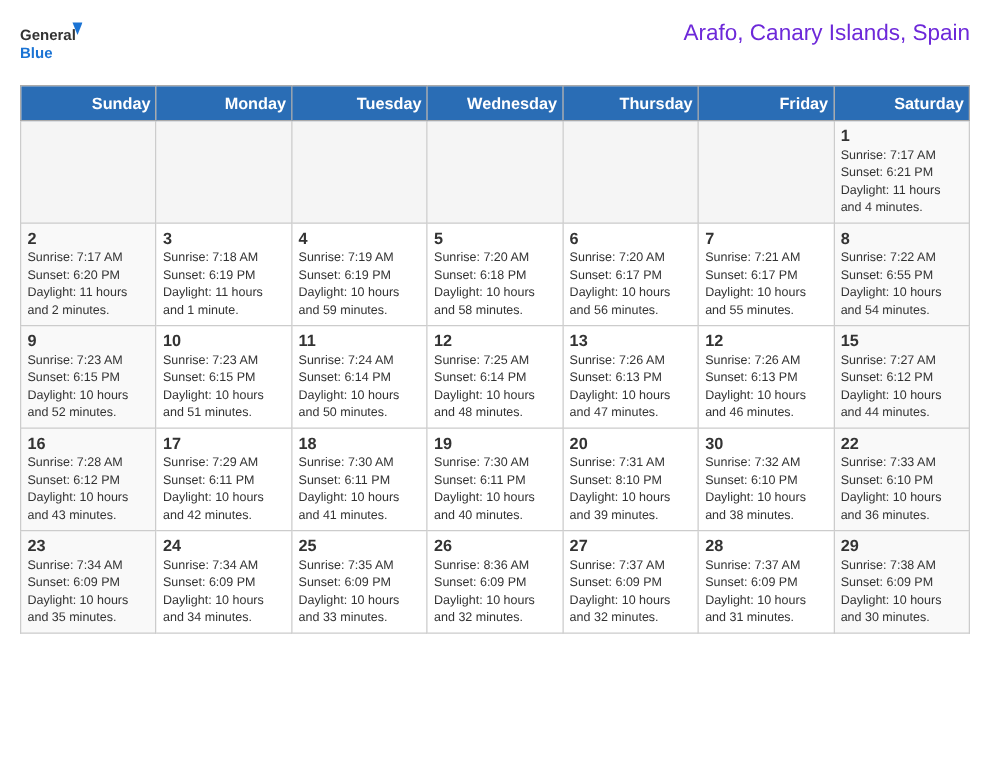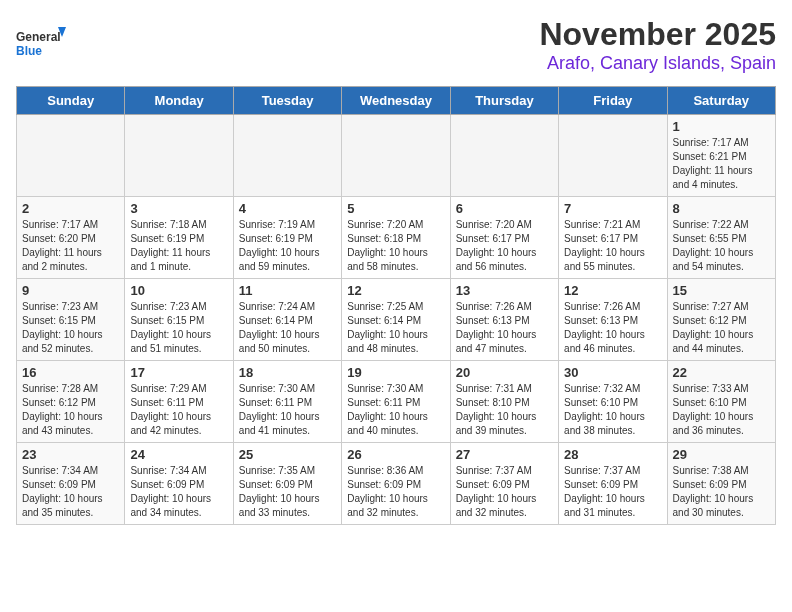--- a/index.html
+++ b/index.html
@@ -6,21 +6,21 @@
     body {
       font-family: Arial, sans-serif;
       background: #fff;
       width: 792px;
       min-height: 612px;
       padding: 16px;
     }
     .header-area {
       display: flex;
       justify-content: space-between;
-      align-items: center;
+      align-items: flex-start;
       margin-bottom: 12px;
     }
     .logo {
       display: flex;
       align-items: center;
       gap: 4px;
     }
     .title-area {
       text-align: right;
     }
@@ -37,21 +37,21 @@
       width: 100%;
       border-collapse: collapse;
       table-layout: fixed;
     }
     th {
       background-color: #2a6db5;
       color: #fff;
       font-size: 13px;
       font-weight: bold;
       padding: 6px 4px;
-      text-align: center;
+      text-align: right;
       border: 1px solid #aaa;
     }
     td {
       vertical-align: top;
       border: 1px solid #ccc;
       padding: 4px 5px;
       font-size: 10.5px;
       color: #333;
       background: #fff;
       height: 78px;
@@ -77,21 +77,20 @@
 
 <div class="header-area">
   <div class="logo">
   <svg width="50" height="40" viewBox="0 0 50 40">
     <text x="0" y="16" font-size="12" font-weight="bold" fill="#333" font-family="Arial">General</text>
     <text x="0" y="30" font-size="12" font-weight="bold" fill="#1a73d4" font-family="Arial">Blue</text>
     <polygon points="42,2 50,2 46,12" fill="#1a73d4"></polygon>
   </svg>
 </div>
   <div class="title-area">
-    <div class="month-title">November 2025</div>
     <div class="location-title">Arafo, Canary Islands, Spain</div>
   </div>
 </div>
 
 <table>
   <thead>
     <tr>
     <th>Sunday</th>
         <th>Monday</th>
         <th>Tuesday</th>

